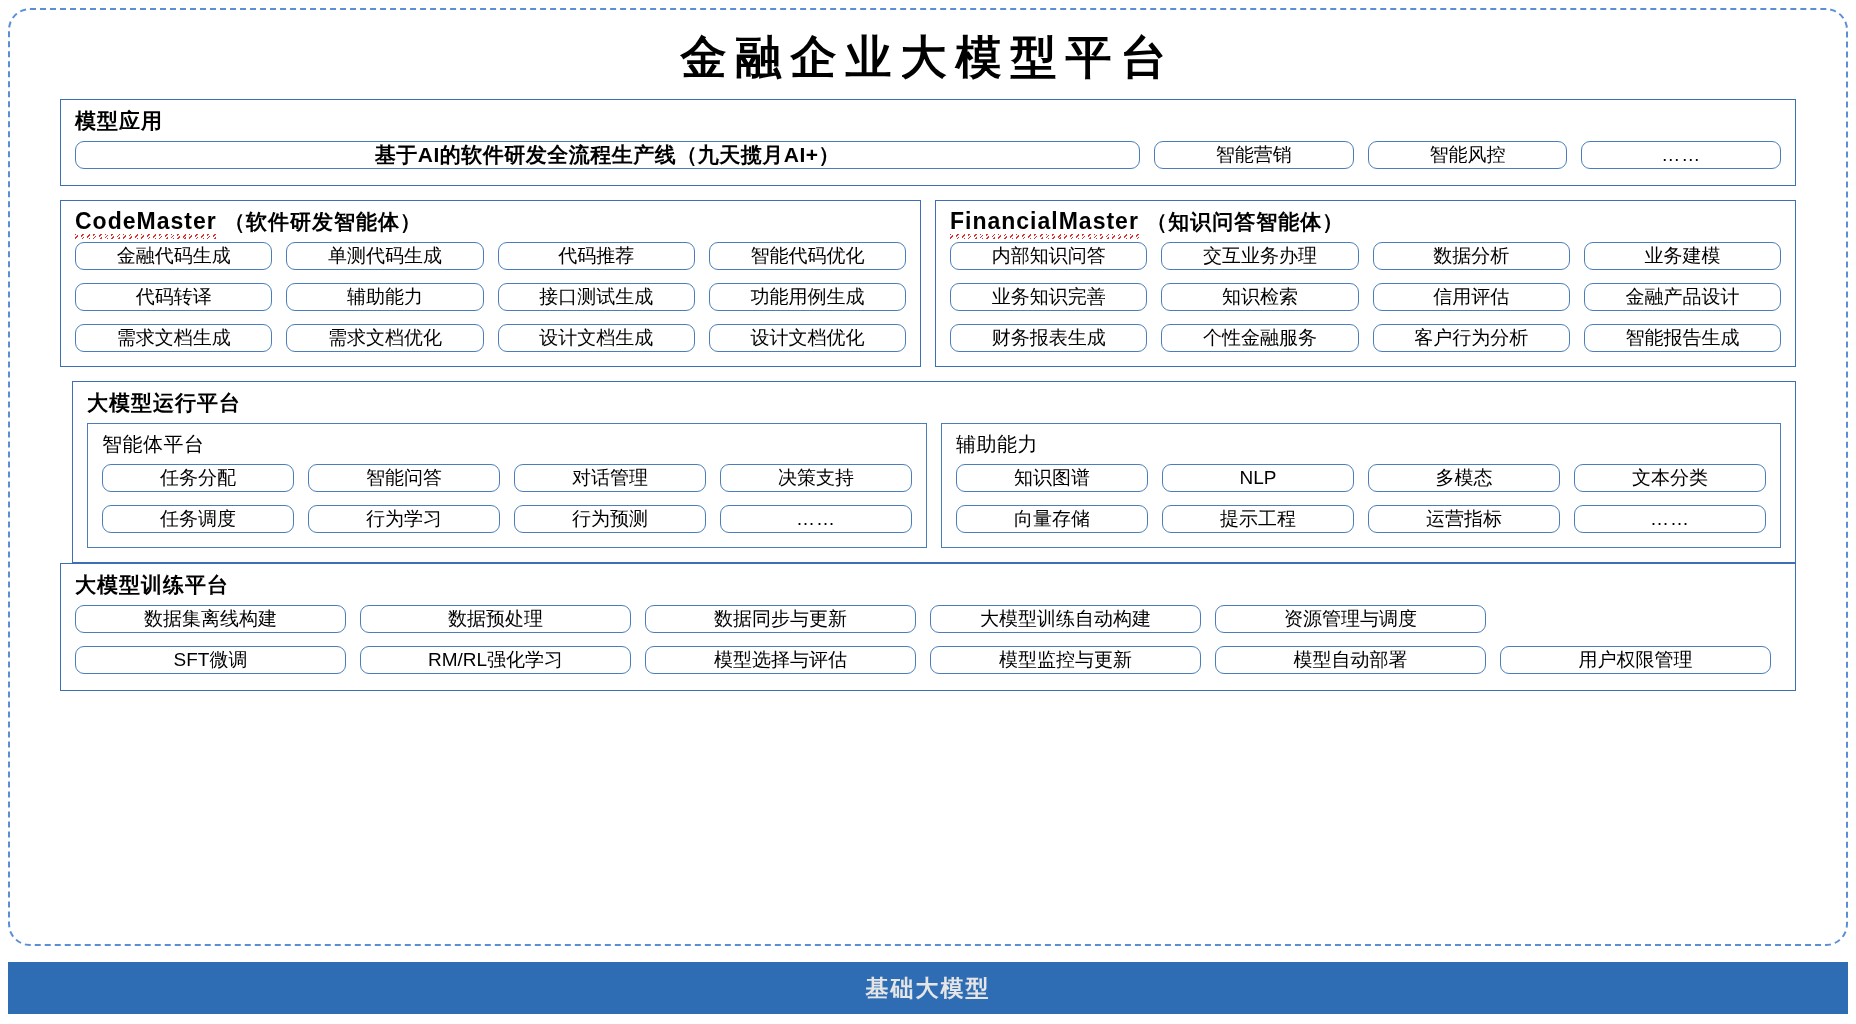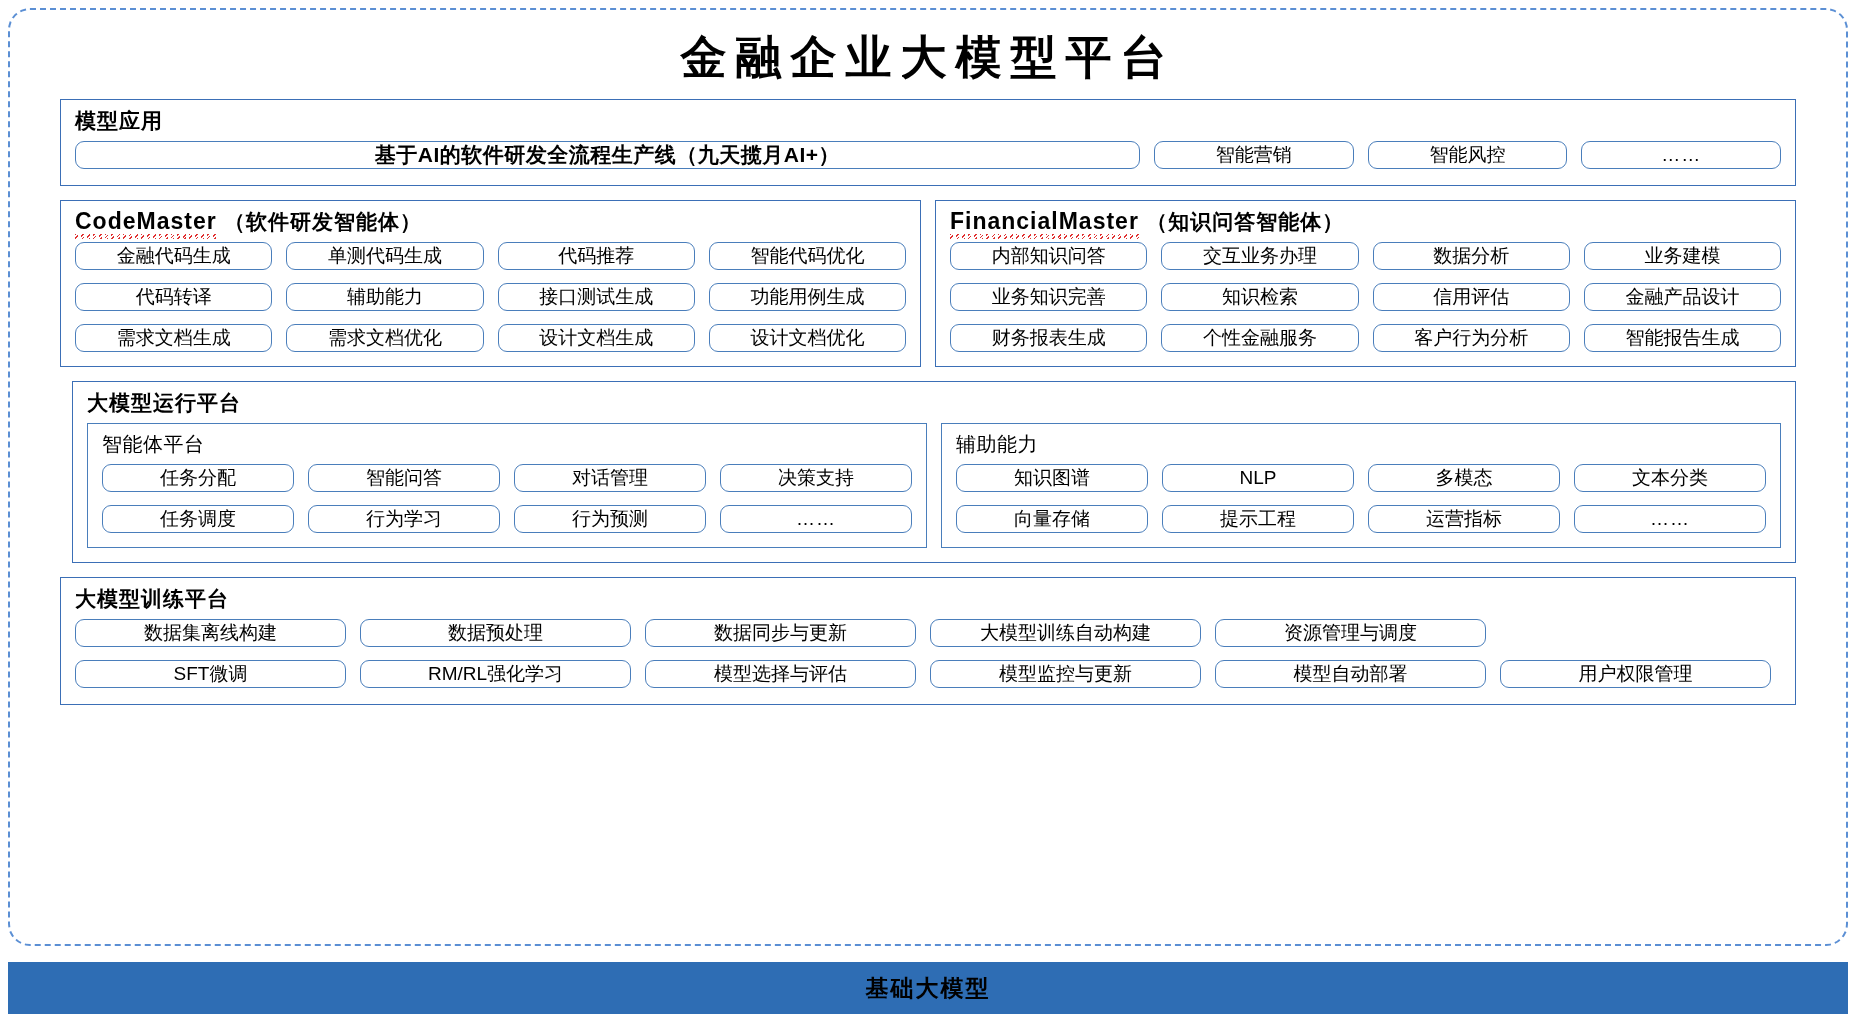--- a/index.html
+++ b/index.html
@@ -176,34 +176,33 @@
   .sub-panel {
     border: 1.4px solid #4A7EBB;
     box-sizing: border-box;
     padding: 0 14px 14px 14px;
     background: #fff;
   }
   .sub-panel .pill-row + .pill-row { margin-top: 13px; }
 
   
   .training-panel {
-    margin-top: 14px;
     padding: 0 24px 16px 14px;
   }
   .training-panel .pill-row + .pill-row { margin-top: 13px; }
 
   
   .base-bar {
     position: absolute;
     left: 8px;
     top: 962px;
     width: 1840px;
     height: 52px;
     background: #2E6DB4;
-    color: #000000;
+    color: #e5e5e5;
     display: flex;
     align-items: center;
     justify-content: center;
     font-size: 23px;
     font-weight: 700;
     letter-spacing: 2px;
     box-sizing: border-box;
   }
 </style>
 </head>

